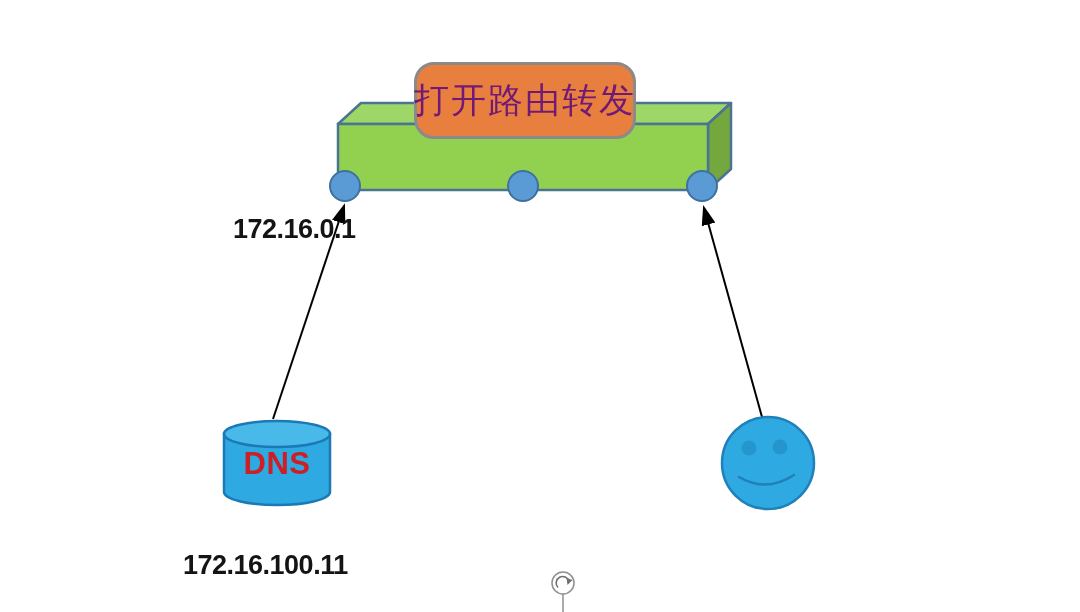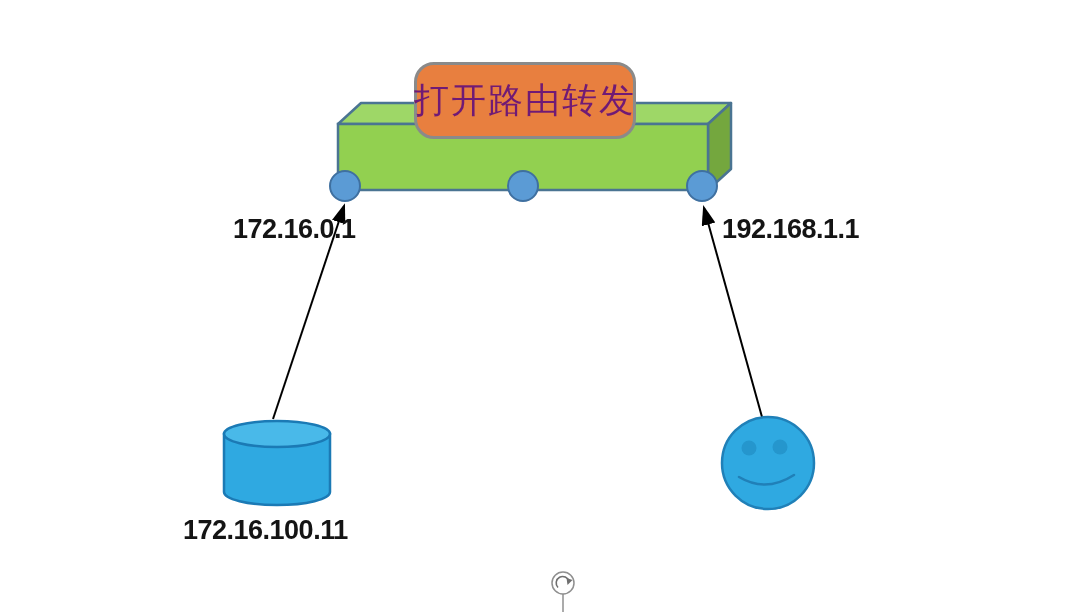--- a/index.html
+++ b/index.html
@@ -100,18 +100,18 @@
       <path d="M558,587.5 A6.5,6.5 0 1 1 569,581.5" fill="none" stroke="#6f6f6f" stroke-width="1.6"></path>
       <polygon points="566.5,578 572.5,580 567.5,585" fill="#6f6f6f"></polygon>
     </g>
   </svg>
 
   <div class="router-label">
     <span>打开路由转发</span>
   </div>
 
   <div class="ip-label" style="left:185px; top:216px;margin-left:48px;">172.16.0.1</div>
-  <div class="ip-label" style="left:722px; top:216px;">192.168.1.1</div>
 
+  <div class="dns-text">DNS</div>
 
-  <div class="ip-label" style="left:183px; top:517px;">172.16.100.11</div>
+  <div class="ip-label" style="left:183px; top:552px;">172.16.100.11</div>
 
 </div>
 
 </body></html>

